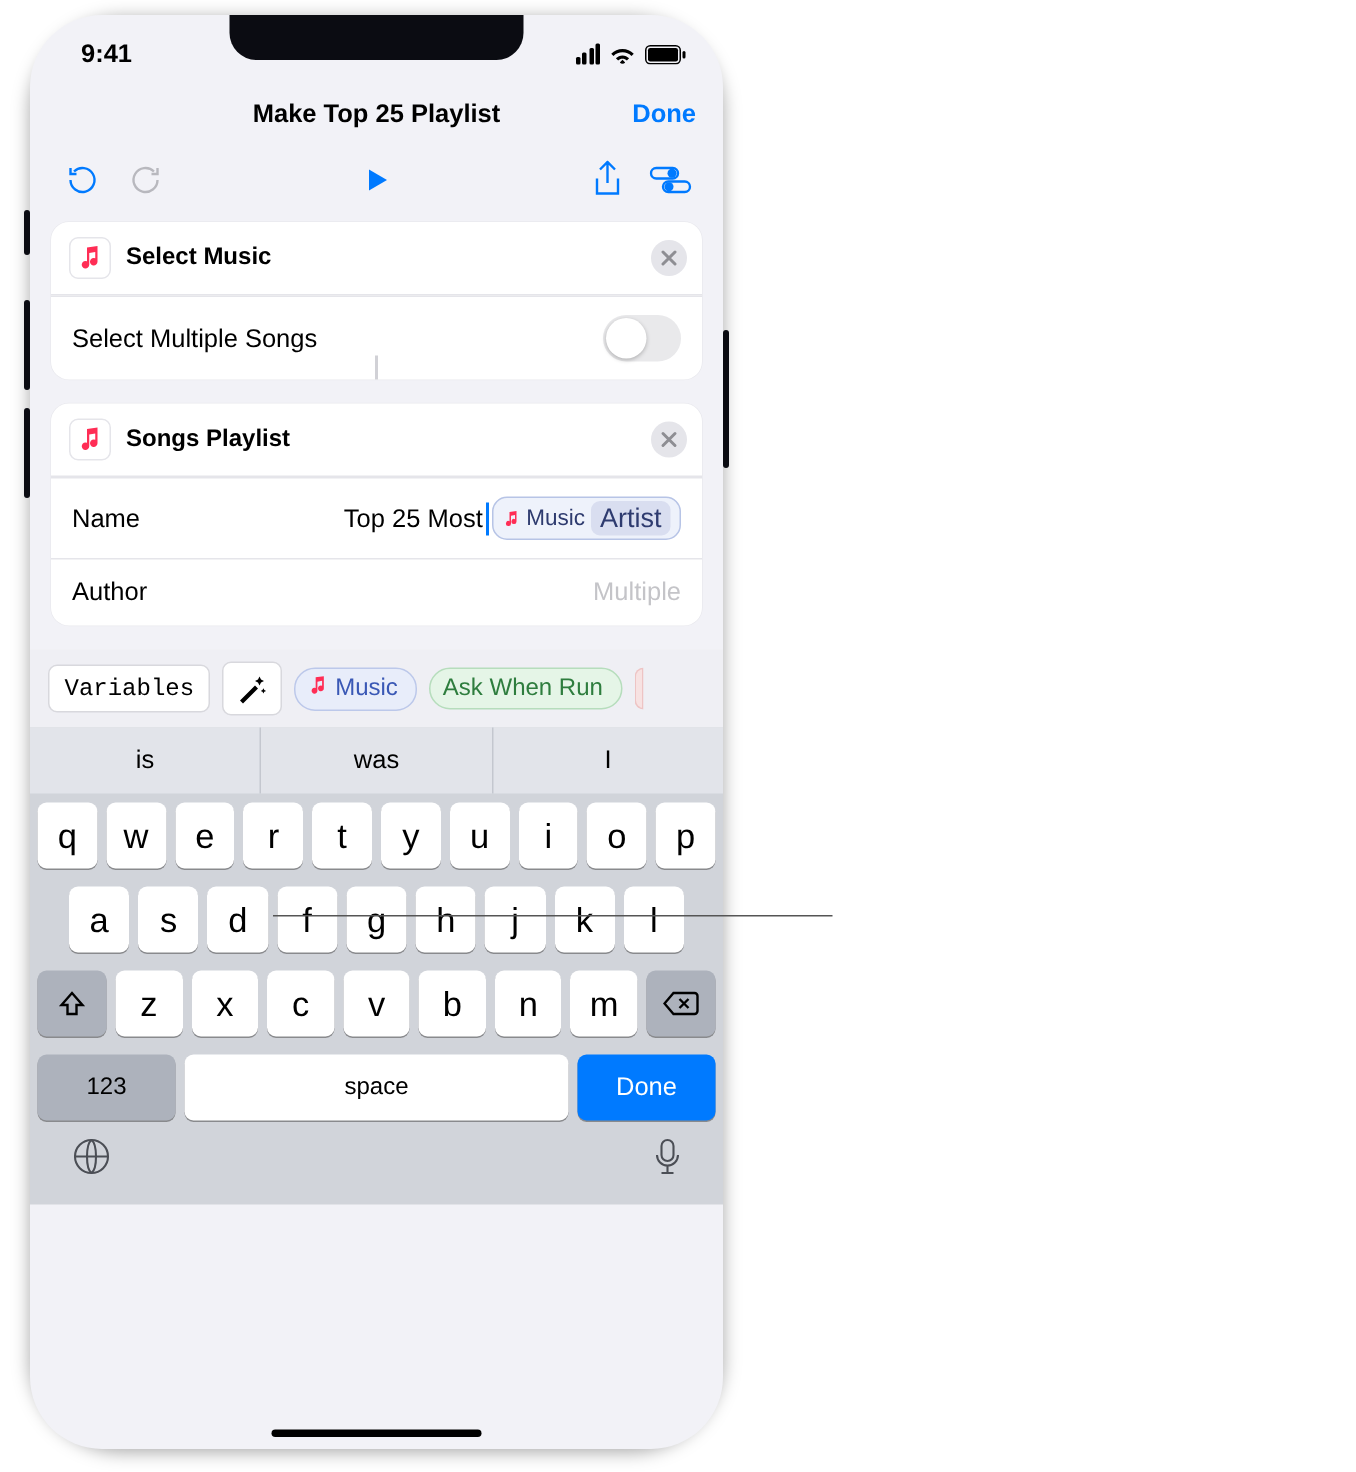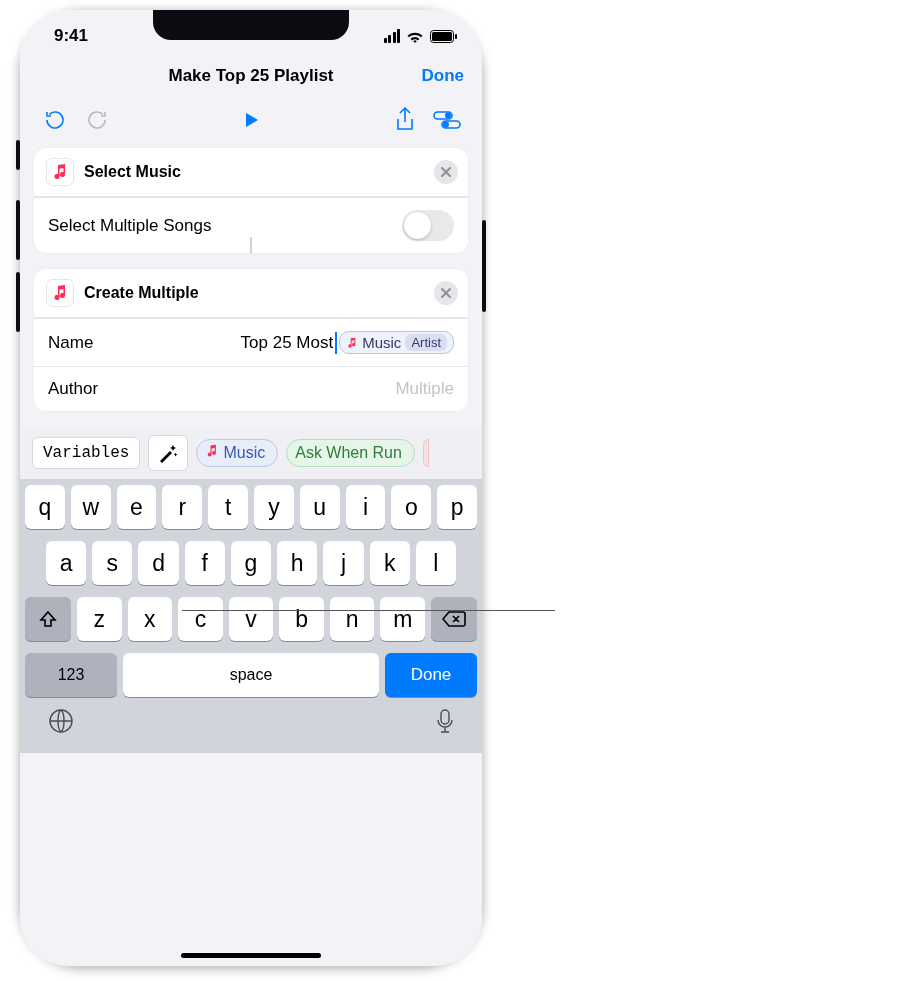--- a/index.html
+++ b/index.html
@@ -179,21 +179,21 @@
     color:#2e3b6f;
   }
   .token .mini-music {
     width:16px;height:16px;
     display:inline-flex;align-items:center;justify-content:center;
   }
   .token .sub {
     background:#d9def0;
     border-radius:6px;
     padding:1px 6px;
-    font-size:13px;
+    font-size:18px;
     margin-left:2px;
   }
   .cursor {
     width:2px; height:22px; background:#007aff;
     display:inline-block; margin:0 2px;
   }
   .connector {
     width:2px; height:16px; background:#d1d1d6;
     margin:-16px auto 0 auto;
     position:relative; top:0;
@@ -370,21 +370,21 @@
           <div class="connector"></div>
         </div>
 
       <div class="card">
         <div class="card-header">
           <span class="music-icon-chip">
             <svg width="18" height="18" viewBox="0 0 18 18">
                 <path fill="#ff2d55" d="M7 2l7-1v10.5a2.5 2.5 0 1 1-1.5-2.3V5L8.5 5.7v7.8A2.5 2.5 0 1 1 7 11.2V2z"></path>
               </svg>
           </span>
-          <span>Create Multiple</span>
+          <span>Songs Playlist</span>
           <span class="close-chip">
             <svg width="12" height="12" viewBox="0 0 12 12">
                 <path stroke="currentColor" stroke-width="2" stroke-linecap="round" d="M2 2l8 8M10 2l-8 8"></path>
               </svg>
           </span>
         </div>
         <div class="row">
           <span class="row-label">Name</span>
           <span class="name-value">
             <span>Top 25 Most</span>
@@ -422,20 +422,25 @@
         </span>
         <span>Music</span>
       </div>
       <div class="var-token ask">
         <span>Ask When Run</span>
       </div>
       <div class="var-edge"></div>
     </div>
 
     <div class="kbd">
+      <div class="suggest">
+        <div>is</div>
+        <div>was</div>
+        <div>I</div>
+      </div>
       <div class="krow">
         <div class="key">q</div>
         <div class="key">w</div>
         <div class="key">e</div>
         <div class="key">r</div>
         <div class="key">t</div>
         <div class="key">y</div>
         <div class="key">u</div>
         <div class="key">i</div>
         <div class="key">o</div>

